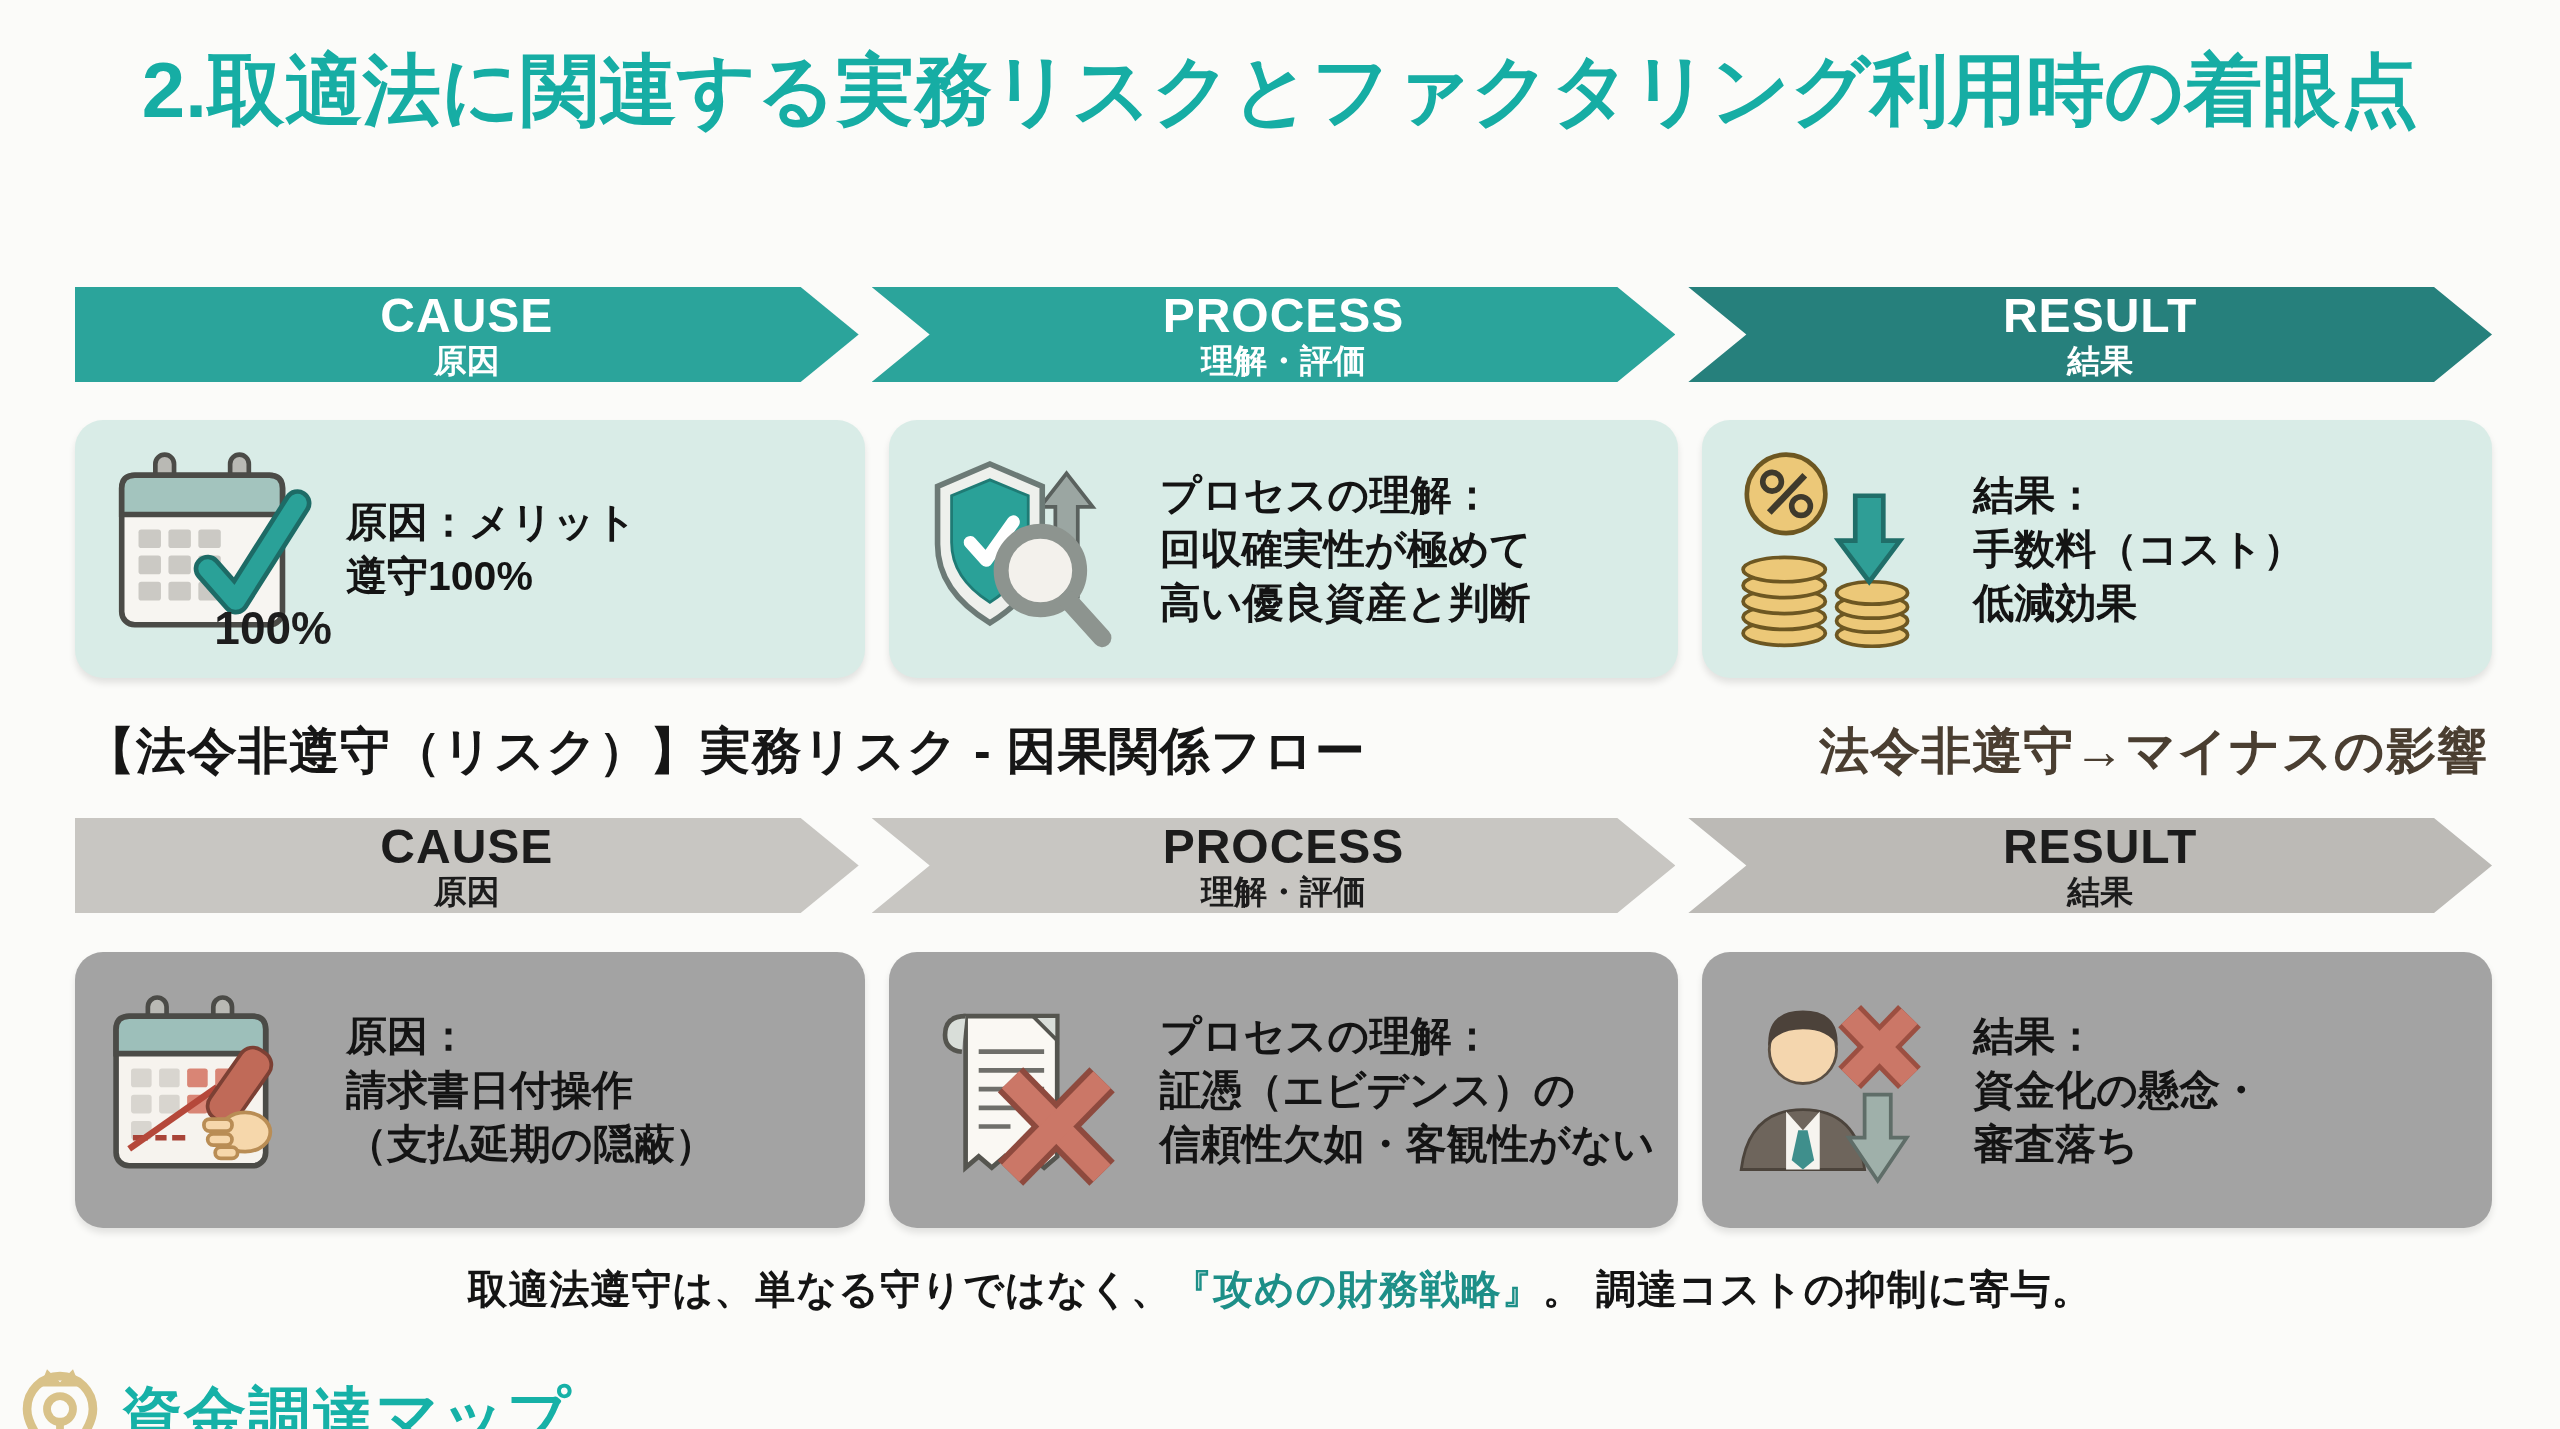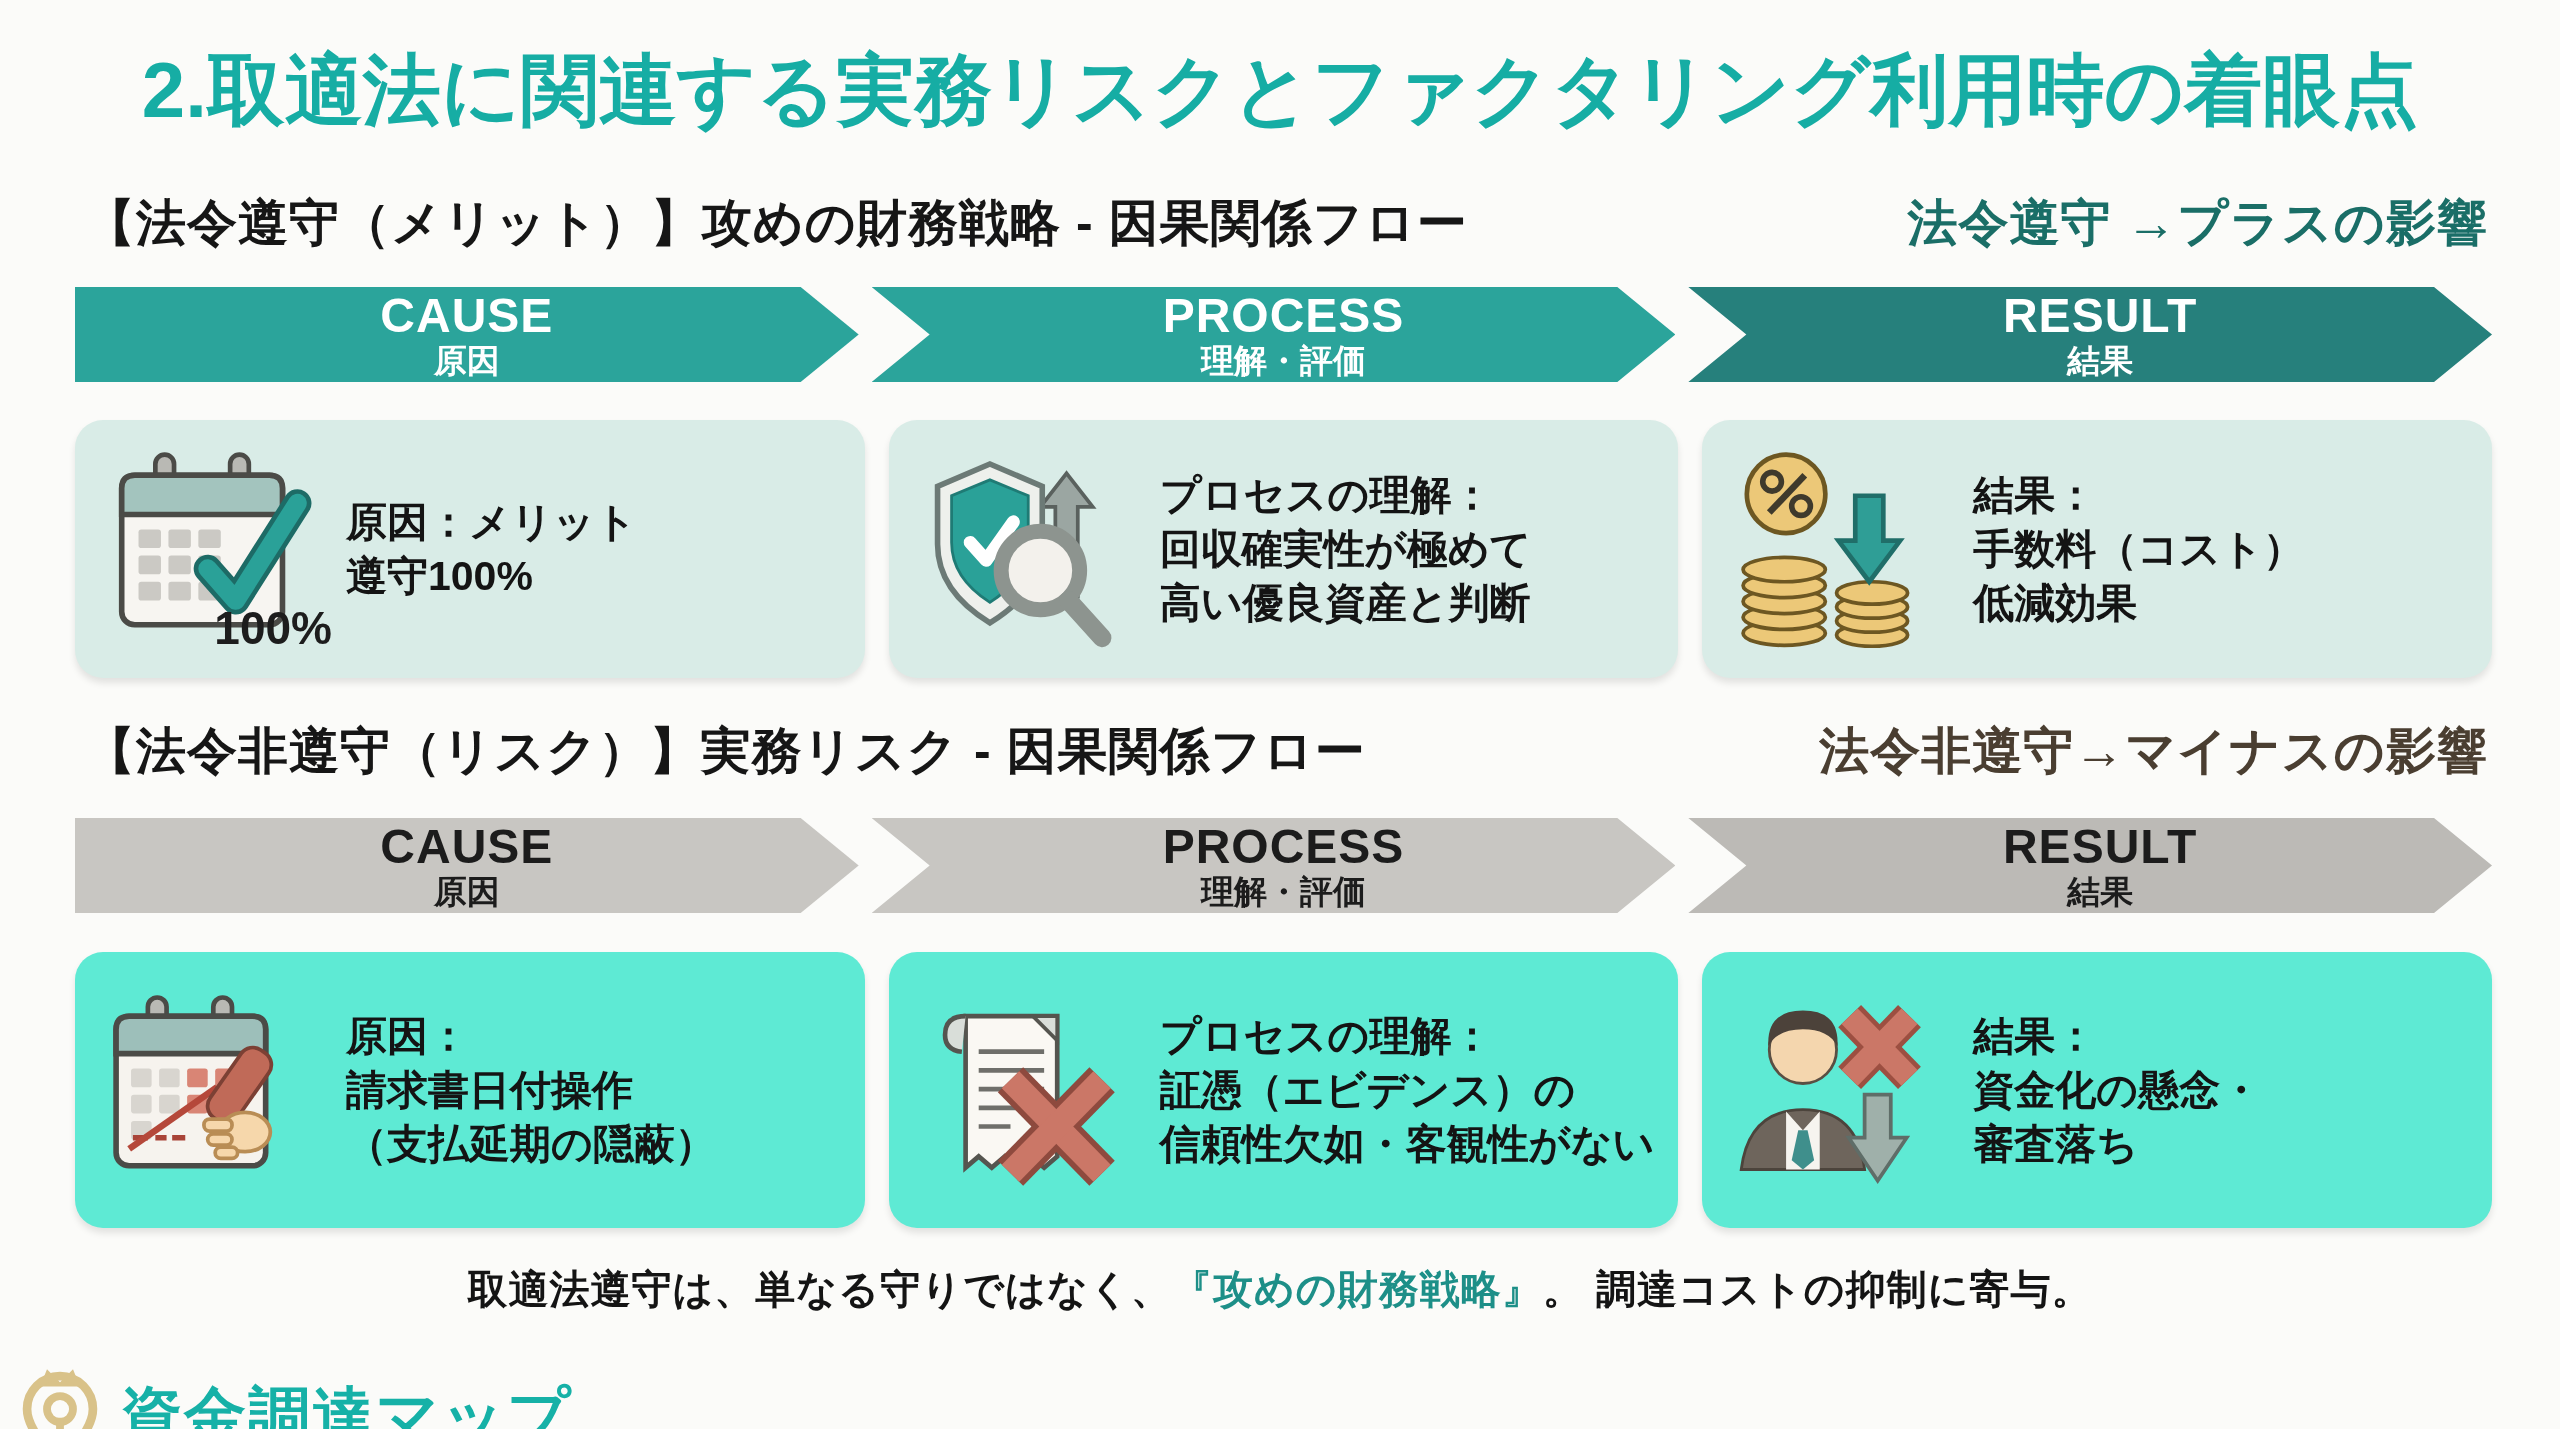--- a/index.html
+++ b/index.html
@@ -41,21 +41,21 @@
   .seg-ja{font-size:33px;font-weight:bold;}
 
   .cells{position:absolute;left:75px;right:68px;display:flex;gap:24px;}
   .cells.r1{top:420px;height:258px;}
   .cells.r2{top:952px;height:276px;}
   .cell{
     flex:1;border-radius:28px;display:flex;align-items:center;
     padding:14px 22px 14px 28px;gap:28px;box-shadow:0 5px 7px rgba(0,0,0,.10);
   }
   .cell-mint{background:#d9ece7;}
-  .cell-gray{background:#5eead4;}
+  .cell-gray{background:#a3a3a3;}
   .icon-wrap{position:relative;width:215px;height:215px;flex:0 0 auto;}
   .icon-wrap svg{width:100%;height:100%;display:block;}
   .icon-caption{
     position:absolute;right:-14px;bottom:2px;font-size:46px;font-weight:bold;color:#1d1d1d;
   }
   .cell-text{font-size:41px;font-weight:bold;color:#141414;line-height:1.32;letter-spacing:0px;}
 
   .summary{
     position:absolute;top:1262px;left:0;right:0;text-align:center;
     font-size:40px;font-weight:bold;color:#141414;letter-spacing:1px;
@@ -66,24 +66,20 @@
   .logo svg{width:96px;height:104px;display:block;}
   .logo-text{font-size:62px;font-weight:bold;color:#16b1a7;letter-spacing:2px;}
 </style>
 </head>
 <body>
 
 <div class="canvas">
 
   <h1 class="title">2.取適法に関連する実務リスクとファクタリング利用時の着眼点</h1>
 
-  <div class="sec-header h1">
-    <div class="sec-heading">【法令遵守（メリット）】攻めの財務戦略 - 因果関係フロー</div>
-    <div class="sec-impact impact-positive">法令遵守 →プラスの影響</div>
-  </div>
 
   <div class="band b1">
     <div class="seg seg-a seg-head">
       <div class="seg-en">CAUSE</div>
       <div class="seg-ja">原因</div>
     </div>
     <div class="seg seg-b seg-tail">
       <div class="seg-en">PROCESS</div>
       <div class="seg-ja">理解・評価</div>
     </div>

